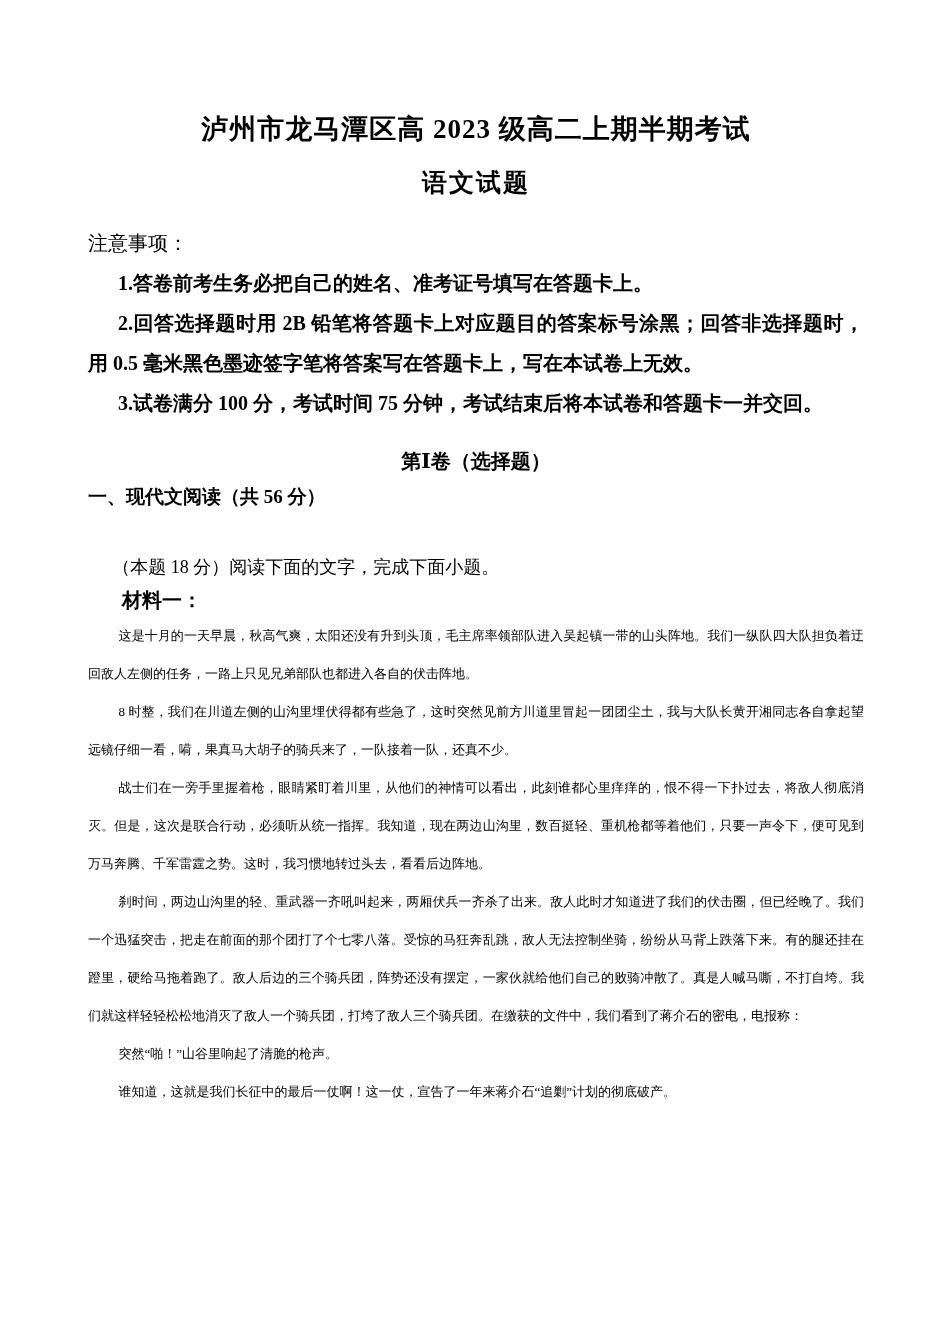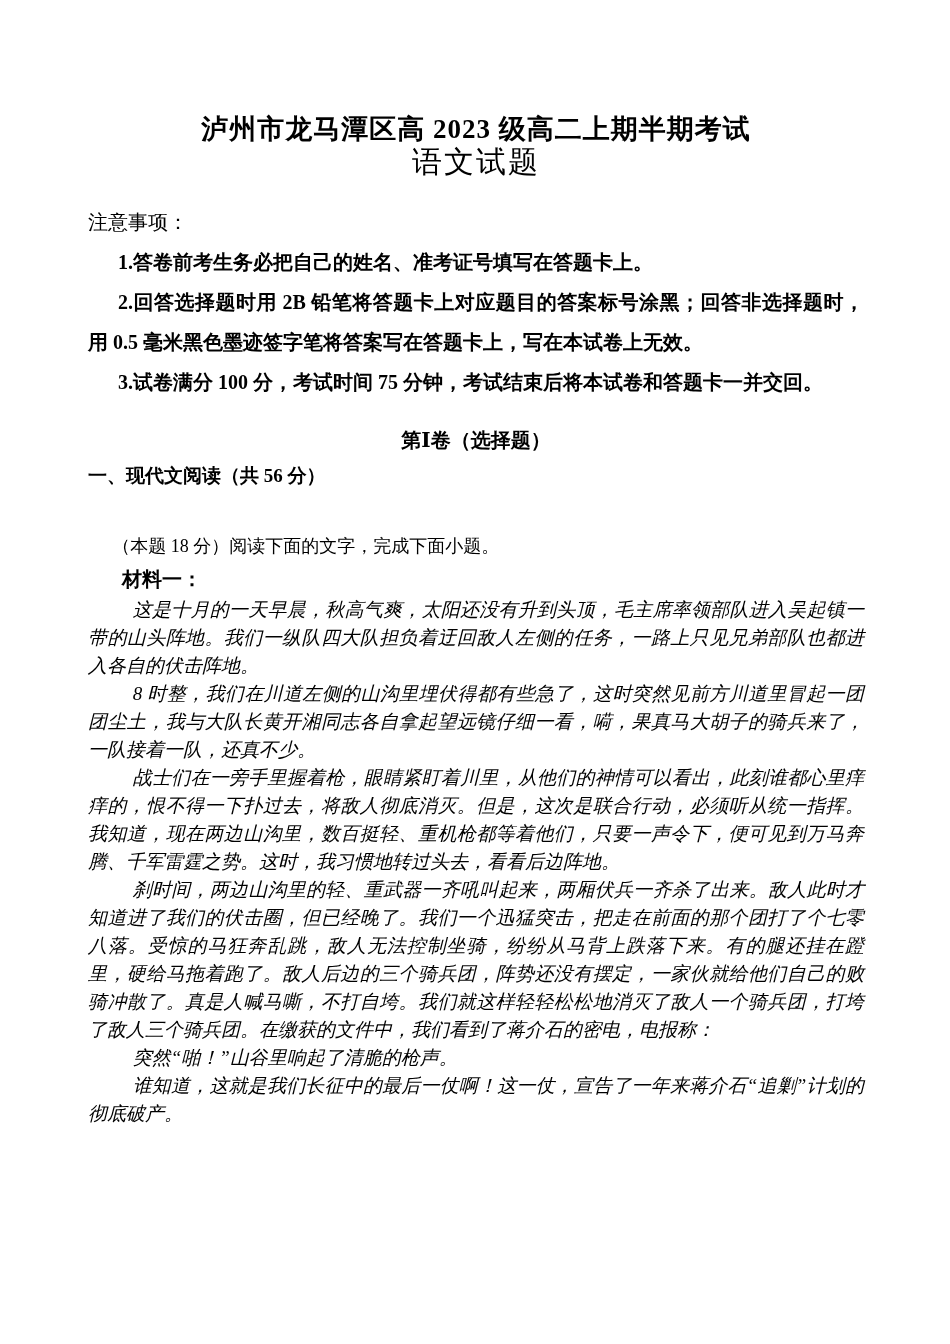--- a/index.html
+++ b/index.html
@@ -18,23 +18,24 @@
   }
   .title {
     text-align: center;
     font-size: 27px;
     font-weight: 700;
     letter-spacing: 1px;
     line-height: 34px;
   }
   .subtitle {
     text-align: center;
-    font-size: 30px;
-    font-weight: 400;
+    font-size: 25px;
+    font-weight: 700;
     letter-spacing: 2px;
+    margin-top: 21px;
     line-height: 32px;
   }
   .notice-heading {
     margin-top: 24px;
     font-size: 20px;
     font-weight: 400;
     line-height: 40px;
   }
   .notice {
     font-size: 20px;
@@ -62,26 +63,25 @@
     text-indent: 1.35em;
     margin-top: 36px;
   }
   .material-label {
     font-size: 20px;
     font-weight: 700;
     line-height: 33px;
     text-indent: 1.7em;
   }
   .body-para {
-    font-size: 19px;
+    font-size: 13px;
     font-weight: 400;
-    line-height: 28px;
+    line-height: 38px;
     text-indent: 2.35em;
     text-align: justify;
-    font-style: italic;
   }
 </style>
 </head>
 <body>
 
 <div class="page">
 
   <h1 class="title">泸州市龙马潭区高 2023 级高二上期半期考试</h1>
   <h2 class="subtitle">语文试题</h2>
 

